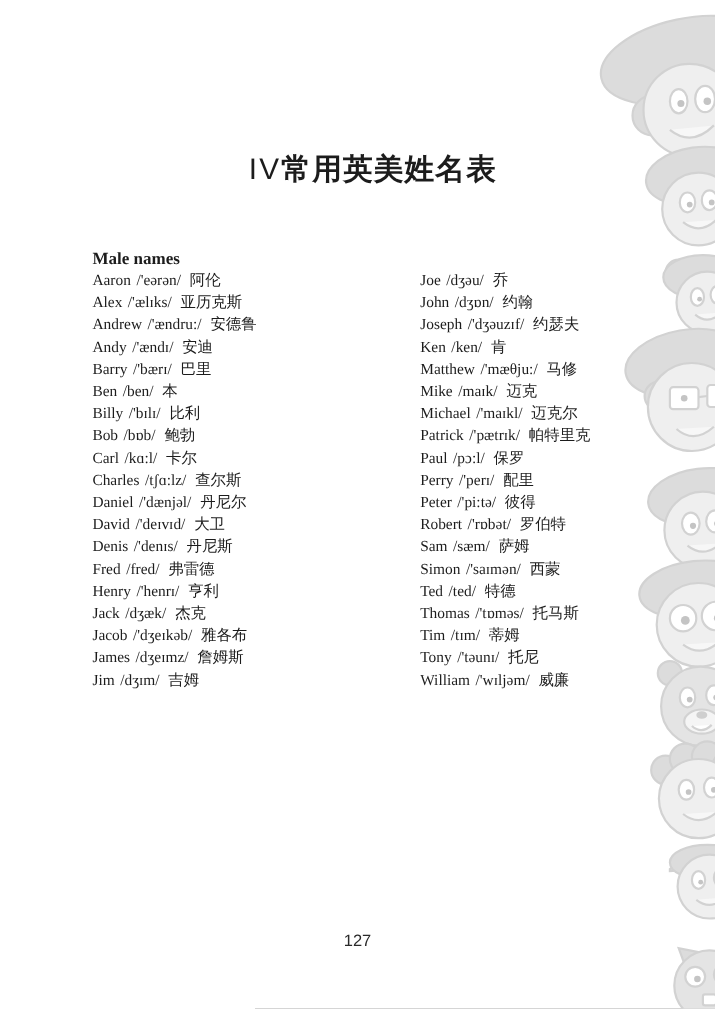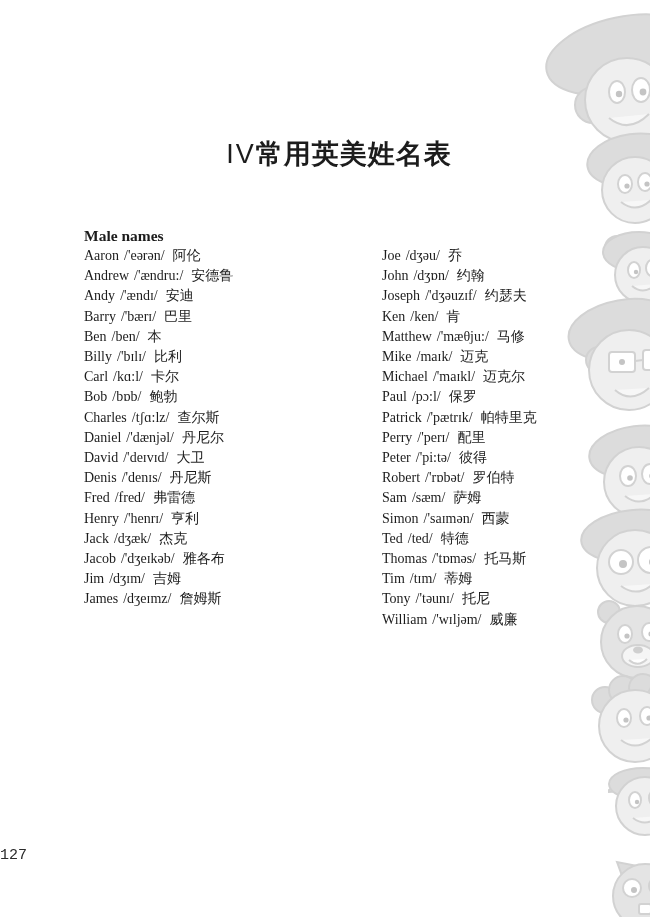--- a/index.html
+++ b/index.html
@@ -45,22 +45,22 @@
   .col-left{left:84px;width:250px;}
   .col-right{left:334px;width:240px;margin-left:48px;}
   .name-row .ipa{margin-left:5px;}
   .name-row .cn{
     margin-left:8px;
     font-family:"Liberation Serif","DejaVu Serif",serif;
   }
   
   .page-number{
     position:absolute;top:847px;left:0;width:650px;
-    text-align:left;
-    font-family:Liberation Mono, monospace;
+    text-align:center;
+    font-family:Liberation Sans, sans-serif;
     font-size:15px;color:#2a2a2a;
   }
 </style>
 </head>
 <body>
 
 <div class="page">
 
   <svg class="decor-strip" viewBox="0 0 145 917" aria-hidden="true">
     <g stroke="#d2d2d2" stroke-width="2" fill="#efefef">
@@ -181,48 +181,49 @@
   </svg>
 
   <div class="title">
     <span class="title-roman">IV</span><span class="title-cn">常用英美姓名表</span>
   </div>
 
   <div class="section-heading">Male names</div>
 
   <div class="col col-left">
       <div class="name-row"><span class="en">Aaron</span><span class="ipa">/'eərən/</span><span class="cn">阿伦</span></div>
+      <div class="name-row"><span class="en">Alex</span><span class="ipa">/'ælɪks/</span><span class="cn">亚历克斯</span></div>
       <div class="name-row"><span class="en">Andrew</span><span class="ipa">/'ændru:/</span><span class="cn">安德鲁</span></div>
       <div class="name-row"><span class="en">Andy</span><span class="ipa">/'ændɪ/</span><span class="cn">安迪</span></div>
       <div class="name-row"><span class="en">Barry</span><span class="ipa">/'bærɪ/</span><span class="cn">巴里</span></div>
       <div class="name-row"><span class="en">Ben</span><span class="ipa">/ben/</span><span class="cn">本</span></div>
       <div class="name-row"><span class="en">Billy</span><span class="ipa">/'bɪlɪ/</span><span class="cn">比利</span></div>
+      <div class="name-row"><span class="en">Bob</span><span class="ipa">/bɒb/</span><span class="cn">鲍勃</span></div>
       <div class="name-row"><span class="en">Carl</span><span class="ipa">/kɑ:l/</span><span class="cn">卡尔</span></div>
-      <div class="name-row"><span class="en">Bob</span><span class="ipa">/bɒb/</span><span class="cn">鲍勃</span></div>
       <div class="name-row"><span class="en">Charles</span><span class="ipa">/tʃɑ:lz/</span><span class="cn">查尔斯</span></div>
       <div class="name-row"><span class="en">Daniel</span><span class="ipa">/'dænjəl/</span><span class="cn">丹尼尔</span></div>
       <div class="name-row"><span class="en">David</span><span class="ipa">/'deɪvɪd/</span><span class="cn">大卫</span></div>
       <div class="name-row"><span class="en">Denis</span><span class="ipa">/'denɪs/</span><span class="cn">丹尼斯</span></div>
       <div class="name-row"><span class="en">Fred</span><span class="ipa">/fred/</span><span class="cn">弗雷德</span></div>
       <div class="name-row"><span class="en">Henry</span><span class="ipa">/'henrɪ/</span><span class="cn">亨利</span></div>
       <div class="name-row"><span class="en">Jack</span><span class="ipa">/dʒæk/</span><span class="cn">杰克</span></div>
       <div class="name-row"><span class="en">Jacob</span><span class="ipa">/'dʒeɪkəb/</span><span class="cn">雅各布</span></div>
+      <div class="name-row"><span class="en">James</span><span class="ipa">/dʒeɪmz/</span><span class="cn">詹姆斯</span></div>
       <div class="name-row"><span class="en">Jim</span><span class="ipa">/dʒɪm/</span><span class="cn">吉姆</span></div>
-      <div class="name-row"><span class="en">James</span><span class="ipa">/dʒeɪmz/</span><span class="cn">詹姆斯</span></div>
     </div>
   <div class="col col-right">
       <div class="name-row"><span class="en">Joe</span><span class="ipa">/dʒəu/</span><span class="cn">乔</span></div>
       <div class="name-row"><span class="en">John</span><span class="ipa">/dʒɒn/</span><span class="cn">约翰</span></div>
       <div class="name-row"><span class="en">Joseph</span><span class="ipa">/'dʒəuzɪf/</span><span class="cn">约瑟夫</span></div>
       <div class="name-row"><span class="en">Ken</span><span class="ipa">/ken/</span><span class="cn">肯</span></div>
       <div class="name-row"><span class="en">Matthew</span><span class="ipa">/'mæθju:/</span><span class="cn">马修</span></div>
       <div class="name-row"><span class="en">Mike</span><span class="ipa">/maɪk/</span><span class="cn">迈克</span></div>
       <div class="name-row"><span class="en">Michael</span><span class="ipa">/'maɪkl/</span><span class="cn">迈克尔</span></div>
+      <div class="name-row"><span class="en">Patrick</span><span class="ipa">/'pætrɪk/</span><span class="cn">帕特里克</span></div>
       <div class="name-row"><span class="en">Paul</span><span class="ipa">/pɔ:l/</span><span class="cn">保罗</span></div>
-      <div class="name-row"><span class="en">Patrick</span><span class="ipa">/'pætrɪk/</span><span class="cn">帕特里克</span></div>
       <div class="name-row"><span class="en">Perry</span><span class="ipa">/'perɪ/</span><span class="cn">配里</span></div>
       <div class="name-row"><span class="en">Peter</span><span class="ipa">/'pi:tə/</span><span class="cn">彼得</span></div>
       <div class="name-row"><span class="en">Robert</span><span class="ipa">/'rɒbət/</span><span class="cn">罗伯特</span></div>
       <div class="name-row"><span class="en">Sam</span><span class="ipa">/sæm/</span><span class="cn">萨姆</span></div>
       <div class="name-row"><span class="en">Simon</span><span class="ipa">/'saɪmən/</span><span class="cn">西蒙</span></div>
       <div class="name-row"><span class="en">Ted</span><span class="ipa">/ted/</span><span class="cn">特德</span></div>
       <div class="name-row"><span class="en">Thomas</span><span class="ipa">/'tɒməs/</span><span class="cn">托马斯</span></div>
       <div class="name-row"><span class="en">Tim</span><span class="ipa">/tɪm/</span><span class="cn">蒂姆</span></div>
       <div class="name-row"><span class="en">Tony</span><span class="ipa">/'təunɪ/</span><span class="cn">托尼</span></div>
       <div class="name-row"><span class="en">William</span><span class="ipa">/'wɪljəm/</span><span class="cn">威廉</span></div>

